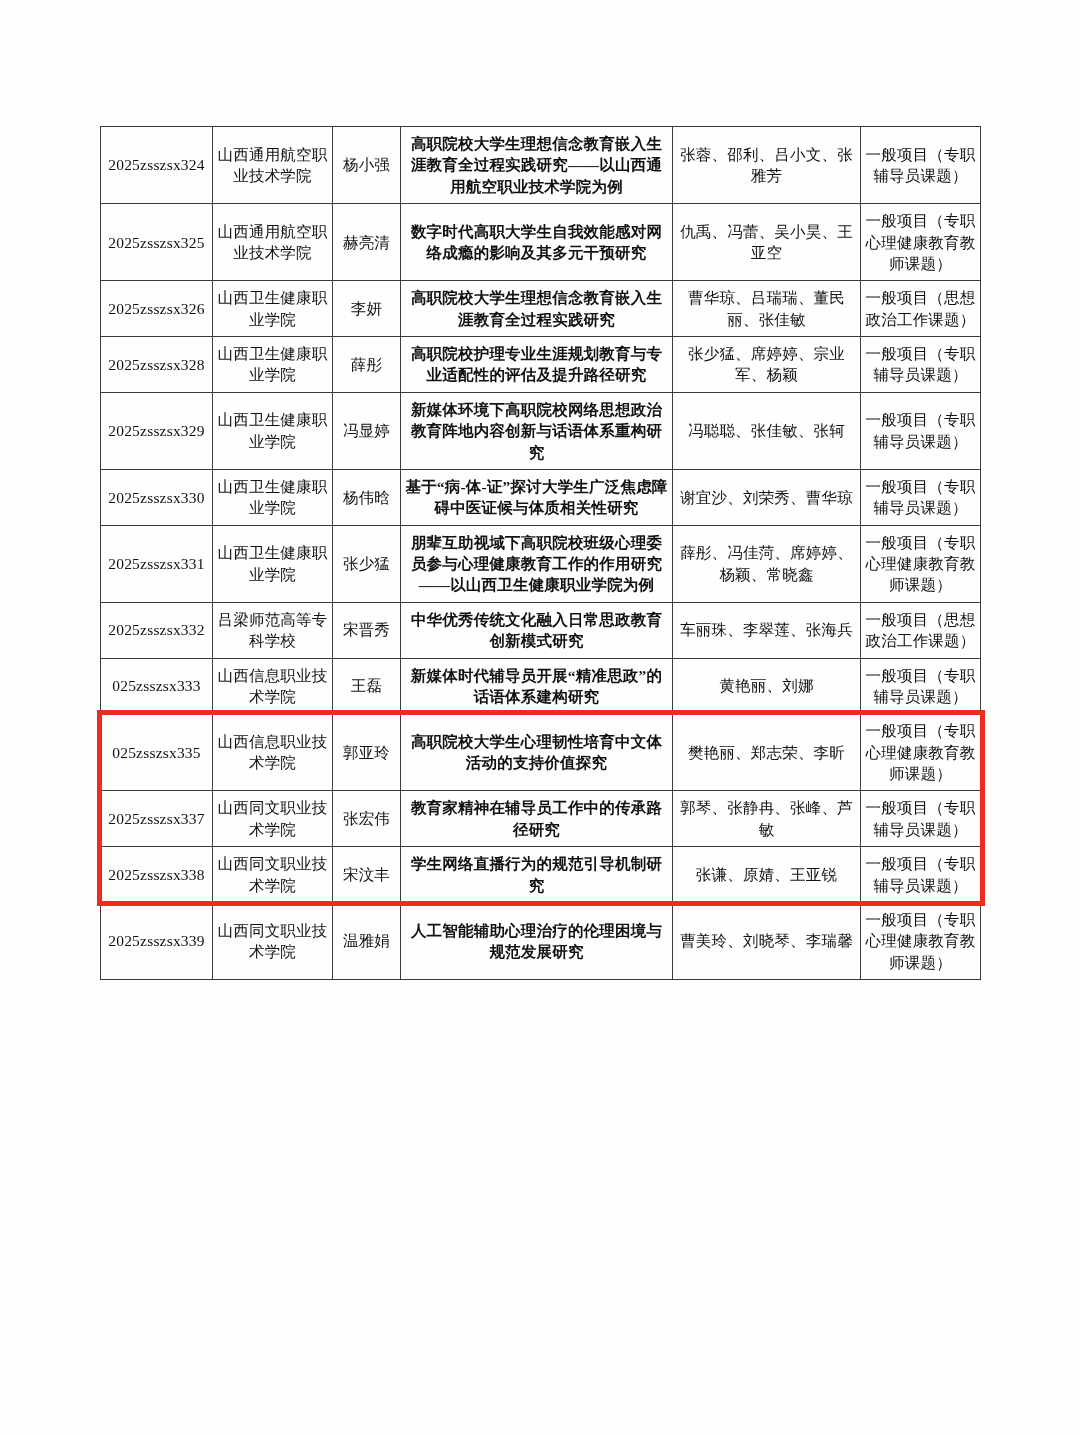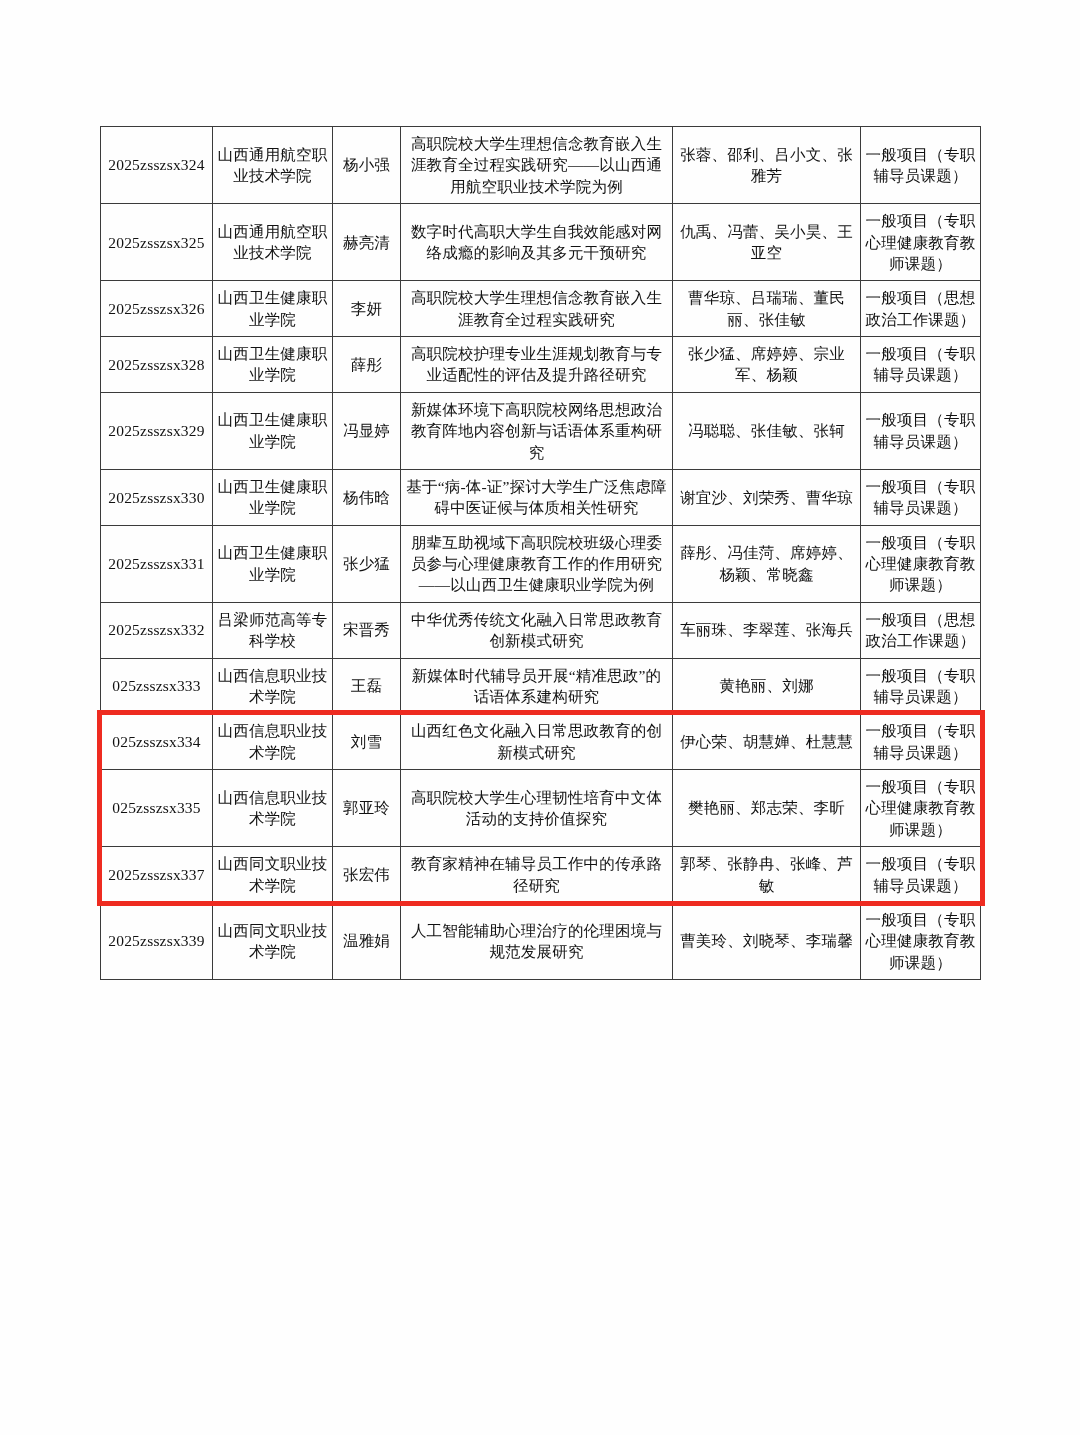--- a/index.html
+++ b/index.html
@@ -52,20 +52,21 @@
     word-break: break-all;
   }
   td.code {
     font-size: 15px;
     letter-spacing: -0.2px;
     white-space: nowrap;
   }
   td.title {
     font-size: 15.5px;
     text-align: center;
+    font-weight: bold;
   }
   td.type {
     font-size: 15px;
     font-family: Liberation Serif, serif;
   }
   td.members {
     font-size: 15.5px;
   }
   
   .highlight-box {
@@ -156,41 +157,41 @@
           </tr>
           <tr>
             <td class="code">025zsszsx333</td>
             <td class="school">山西信息职业技术学院</td>
             <td class="leader">王磊</td>
             <td class="title">新媒体时代辅导员开展“精准思政”的话语体系建构研究</td>
             <td class="members">黄艳丽、刘娜</td>
             <td class="type">一般项目（专职辅导员课题）</td>
           </tr>
           <tr>
-            <td class="code">025zsszsx334</td>
-            <td class="school">山西信息职业技术学院</td>
-            <td class="leader">刘雪</td>
-            <td class="title">山西红色文化融入日常思政教育的创新模式研究</td>
-            <td class="members">伊心荣、胡慧婵、杜慧慧</td>
-            <td class="type">一般项目（专职辅导员课题）</td>
-          </tr>
-          <tr>
             <td class="code">025zsszsx335</td>
             <td class="school">山西信息职业技术学院</td>
             <td class="leader">郭亚玲</td>
             <td class="title">高职院校大学生心理韧性培育中文体活动的支持价值探究</td>
             <td class="members">樊艳丽、郑志荣、李昕</td>
             <td class="type">一般项目（专职心理健康教育教师课题）</td>
           </tr>
           <tr>
             <td class="code">2025zsszsx337</td>
             <td class="school">山西同文职业技术学院</td>
             <td class="leader">张宏伟</td>
             <td class="title">教育家精神在辅导员工作中的传承路径研究</td>
             <td class="members">郭琴、张静冉、张峰、芦敏</td>
+            <td class="type">一般项目（专职辅导员课题）</td>
+          </tr>
+          <tr>
+            <td class="code">2025zsszsx338</td>
+            <td class="school">山西同文职业技术学院</td>
+            <td class="leader">宋汶丰</td>
+            <td class="title">学生网络直播行为的规范引导机制研究</td>
+            <td class="members">张谦、原婧、王亚锐</td>
             <td class="type">一般项目（专职辅导员课题）</td>
           </tr>
           <tr>
             <td class="code">2025zsszsx339</td>
             <td class="school">山西同文职业技术学院</td>
             <td class="leader">温雅娟</td>
             <td class="title">人工智能辅助心理治疗的伦理困境与规范发展研究</td>
             <td class="members">曹美玲、刘晓琴、李瑞馨</td>
             <td class="type">一般项目（专职心理健康教育教师课题）</td>
           </tr>

